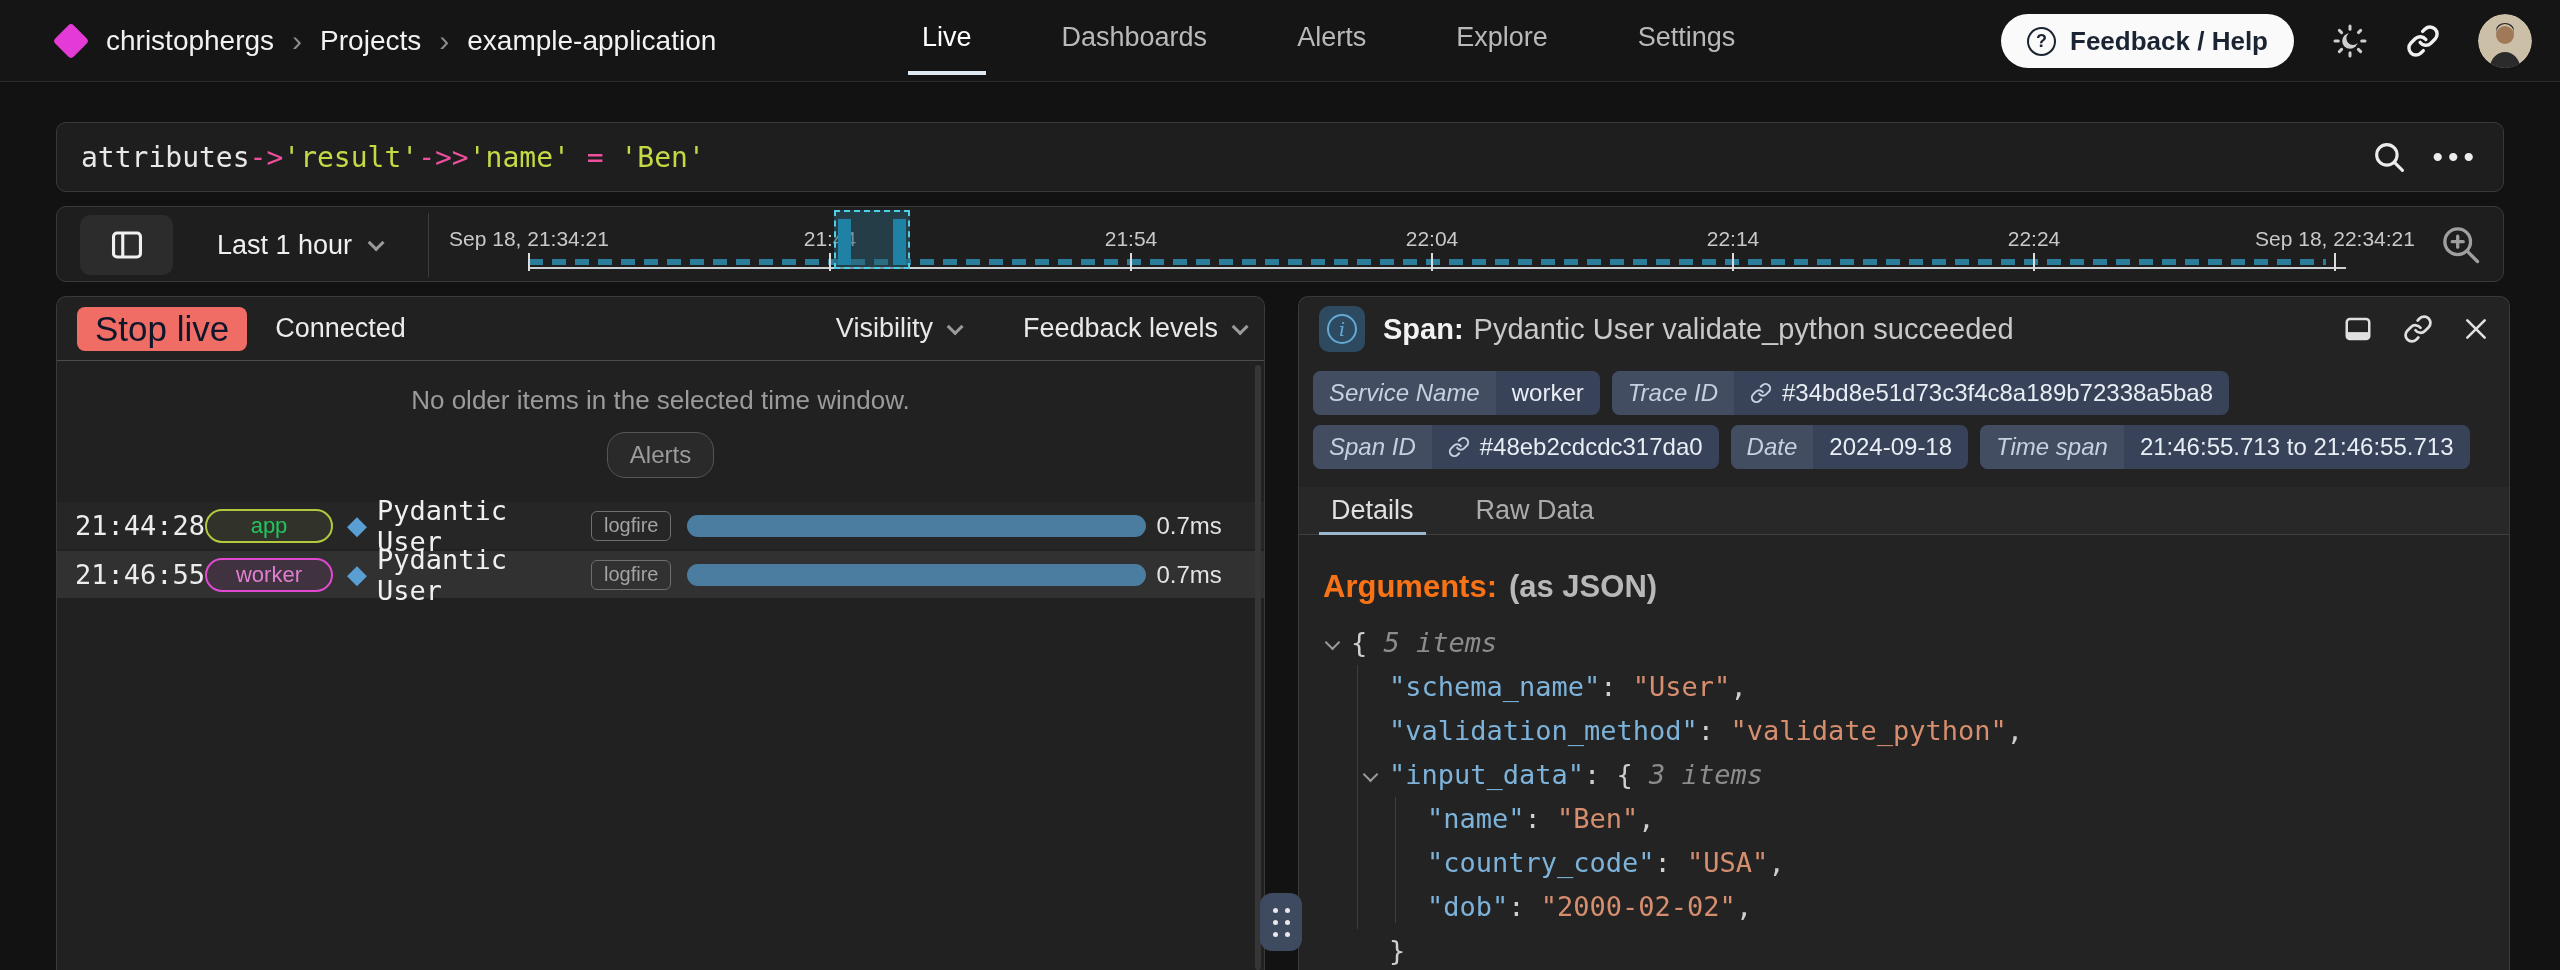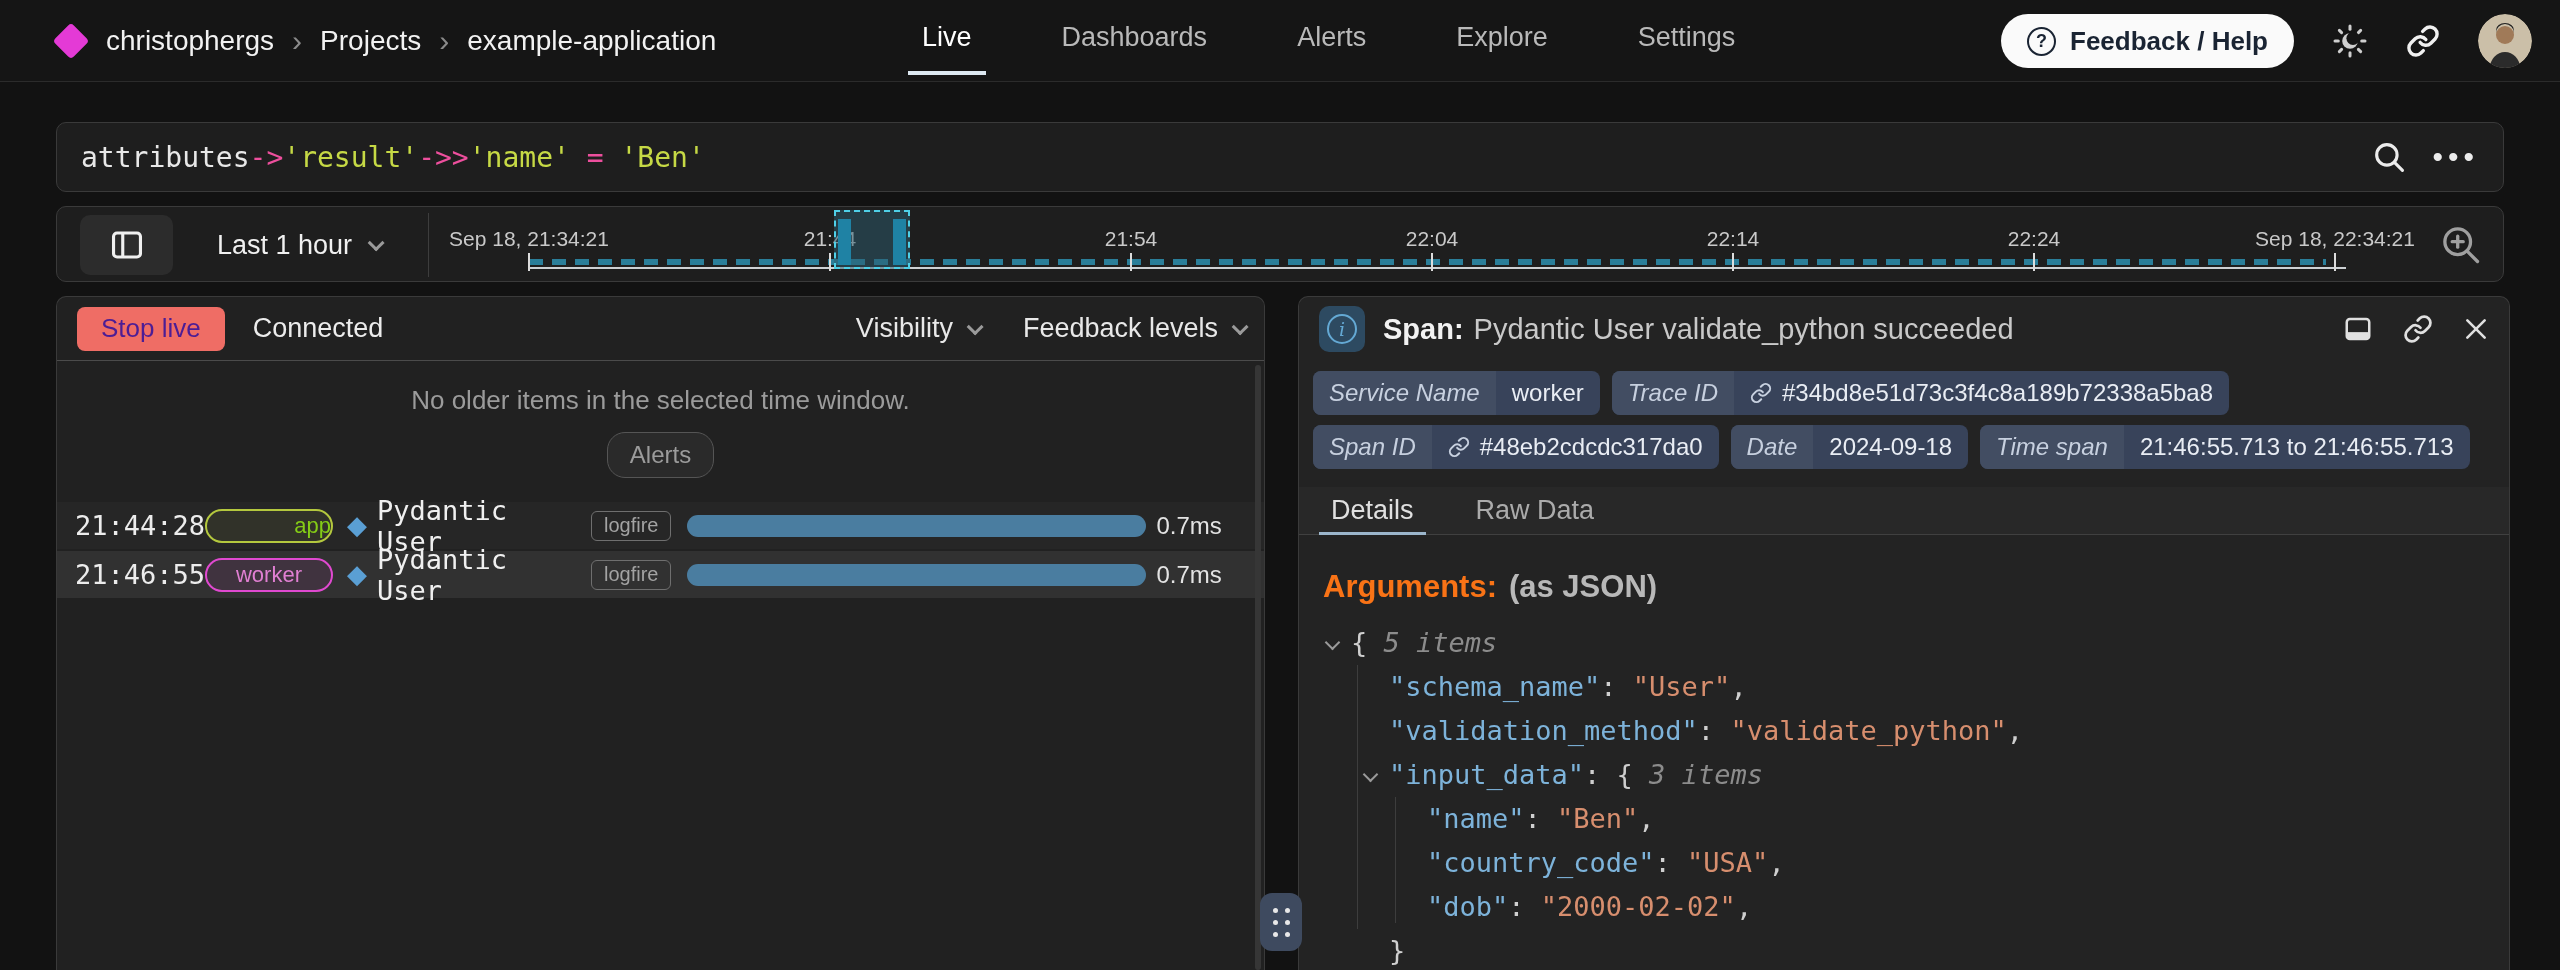--- a/index.html
+++ b/index.html
@@ -57,37 +57,37 @@
   .zoom-btn { position:absolute; right:20px; top:16px; cursor:pointer; }
 
   
   .panel { position:absolute; top:296px; height:674px; background:#212121;
            border:1px solid #3a3a3a; border-bottom:none; border-radius:10px 10px 0 0; }
   .live-panel { left:56px; width:1209px; }
   .detail-panel { left:1298px; width:1212px; background:#232323; }
 
   
   .live-header { height:64px; display:flex; align-items:center; padding:0 20px; border-bottom:1px solid #4b4b4b; }
-  .stop-btn { background:#ef6d65; color:#4c1d95; font-size:26px; height:44px; padding:0 24px;
+  .stop-btn { background:#ef6d65; color:#0f172a; font-size:35px; height:44px; padding:0 18px;
               border-radius:8px; display:flex; align-items:center; cursor:pointer; }
   .conn-label { margin-left:28px; font-size:27px; color:#ececec; }
-  .live-header-right { margin-left:auto; display:flex; align-items:center; gap:44px; }
+  .live-header-right { margin-left:auto; display:flex; align-items:center; gap:64px; }
   .drop { display:flex; align-items:center; gap:14px; font-size:27px; color:#e8e8e8; cursor:pointer; }
   .empty-wrap { text-align:center; padding-top:24px; }
   .empty-msg { font-size:26px; color:#9b9b9b; }
   .today-chip { display:inline-block; margin-top:16px; padding:8px 22px; border:1px solid #555555;
                 border-radius:18px; background:#2a2a2a; color:#9b9b9b; font-size:24px; cursor:pointer; }
   .rows { margin-top:24px; }
   .row { height:47px; display:flex; align-items:center; padding-left:18px; margin-bottom:2px;
          background:#262626; cursor:pointer; }
   .row.selected { background:#313131; }
   .row-time { width:130px; font-family:"DejaVu Sans Mono", monospace; font-size:27px; color:#ececec; }
   .env-badge { width:128px; height:34px; border-radius:17px; border:2px solid; display:flex;
                align-items:center; justify-content:center; font-size:22px; }
-  .env-badge.lime { border-color:#b4c83e; color:#84cc16; background:rgba(196,214,80,0.07);justify-content:flex-end; }
+  .env-badge.lime { border-color:#b4c83e; color:#22c55e; background:rgba(196,214,80,0.07); }
   .env-badge.magenta { border-color:#e049d0; color:#e07fd2; background:rgba(224,73,208,0.09); }
   .row-diamond { margin-left:14px; width:24px; font-size:26px; color:#5a9fd4; }
   .row-title { margin-left:6px; width:198px; font-family:"DejaVu Sans Mono", monospace; font-size:27px; color:#f0f0f0; }
   .scope-badge { margin-left:16px; height:30px; padding:0 12px; border:1px solid #6f6f6f; border-radius:6px;
                  display:flex; align-items:center; font-size:20px; color:#a3a3a3; }
   .span-bar { margin-left:16px; width:459px; height:22px; border-radius:11px; background:#4a7da0; }
   .row-dur { margin-left:10px; font-size:24px; color:#e3e3e3; }
   .v-scrollbar { position:absolute; right:3px; top:68px; bottom:0; width:6px; background:#363636; border-radius:3px; }
 
   

